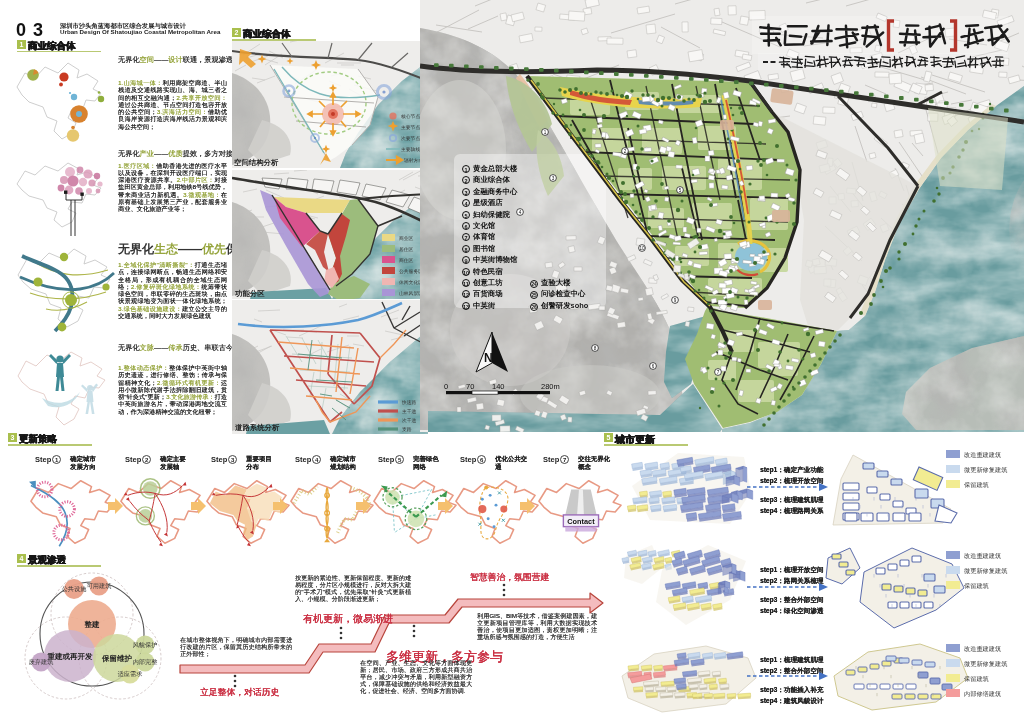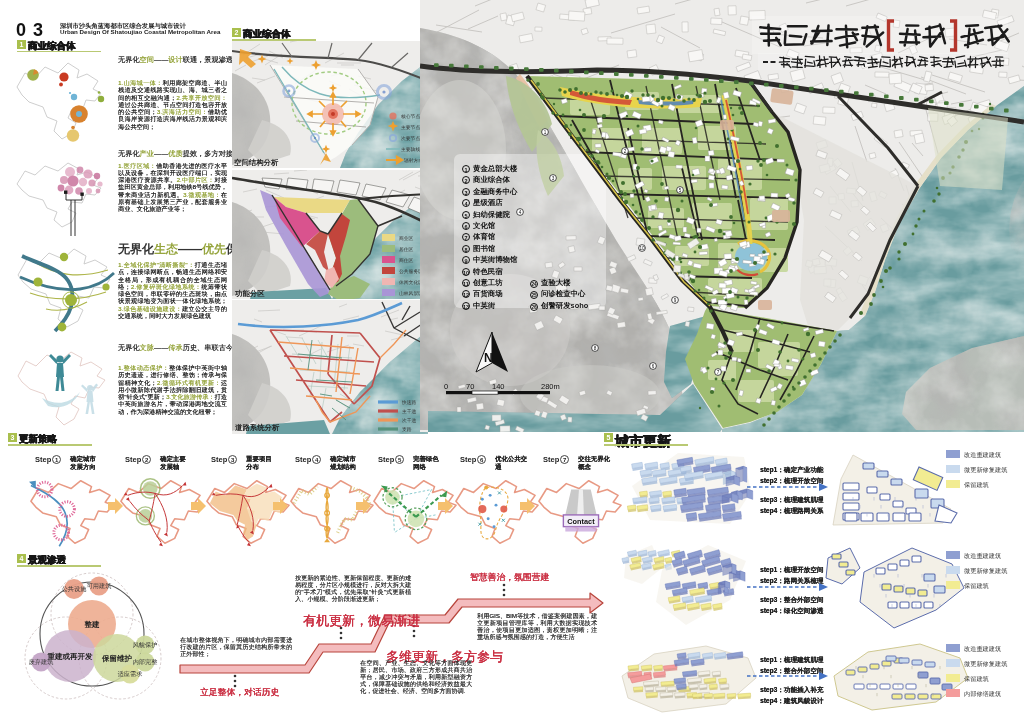--- a/index.html
+++ b/index.html
@@ -1568,37 +1568,37 @@
         <circle cx="239" cy="71" r="1.3"></circle>
         <circle cx="239" cy="76" r="1.3"></circle>
 <circle cx="329" cy="25" r="1.3"></circle>
         <circle cx="329" cy="30" r="1.3"></circle>
         <circle cx="329" cy="35" r="1.3"></circle>
 </g>
 </svg>
 
 <div class="para" style="left:295px;top:574px;width:116px;font-size:6.1px;line-height:7.1px;color:#333">按更新的紧迫性、更新保留程度、更新的难易程度，分片区小规模进行，反对大拆大建的"手术刀"模式，优先采取"针灸"式更新植入、小规模、分阶段渐进更新；</div>
 
-<div class="redtx" style="left:303px;top:612px;font-size:13px">有机更新，微易渐进</div>
+<div class="redtx" style="left:303px;top:612px;font-size:10px">有机更新，微易渐进</div>
 
 <div class="para" style="left:180px;top:636px;width:112px;font-size:6.1px;line-height:7.1px;color:#333">在城市整体视角下，明确城市内部需要进行改建的片区，保留其历史结构所带来的正外部性；</div>
 
 <div class="redtx" style="left:200px;top:687px;font-size:8.8px">立足整体，对话历史</div>
 
 <div class="redtx" style="left:386px;top:648px;font-size:13px">多维更新，多方参与</div>
 
 <div class="para" style="left:360px;top:659px;width:112px;font-size:6.1px;line-height:7.1px;color:#333">在空间、产业、生态、文化等方面体现更新；居民、市场、政府三方形成共商共治平台，减少冲突与矛盾，利用新型融资方式，保障基础设施的供给和经济效益最大化，促进社会、经济、空间多方面协调.</div>
 
 <div class="redtx" style="left:470px;top:572px;font-size:8.8px">智慧善治，氛围营建</div>
 
 <div class="para" style="left:477px;top:612px;width:120px;font-size:6.1px;line-height:7.1px;color:#333">利用GIS、BIM等技术，借鉴案例建因素，建立更新项目管理库等，利用大数据实现技术善治，使项目更加适图，责权更加明晰；注重场所感与氛围感的打造，方便生活</div>
 
 <div class="seclab" style="left:604px;top:433px">
   <span class="sq" style="width:9px;height:9px;font-size:7px;line-height:9px;margin-right:2px">5</span>
-  <span class="tx" style="font-size:14px">城市更新</span>
+  <span class="tx" style="font-size:10px">城市更新</span>
 </div>
 <div class="abs" style="left:604px;top:444px;width:84px;height:1.5px;background:#b9c973"></div>
 
 <svg class="abs" style="left:622px;top:448px" width="136" height="84" viewBox="0 0 136 84">
       <path d="M10,38 L56,5 122,9 129,44 108,76 28,72 Z" fill="#f3f0e7" opacity="0.6"></path>
       <g transform="translate(9.6,16.0) rotate(-9)">
         <rect x="0" y="0" width="10.6" height="4.5" fill="#c9daee" stroke="#9ab4d6" stroke-width="0.4"></rect>
         <rect x="0" y="4.5" width="10.6" height="2.5" fill="#9ab4d6" fill-opacity="0.7"></rect>
       </g>
       <g transform="translate(22.7,16.0) rotate(-9)">

